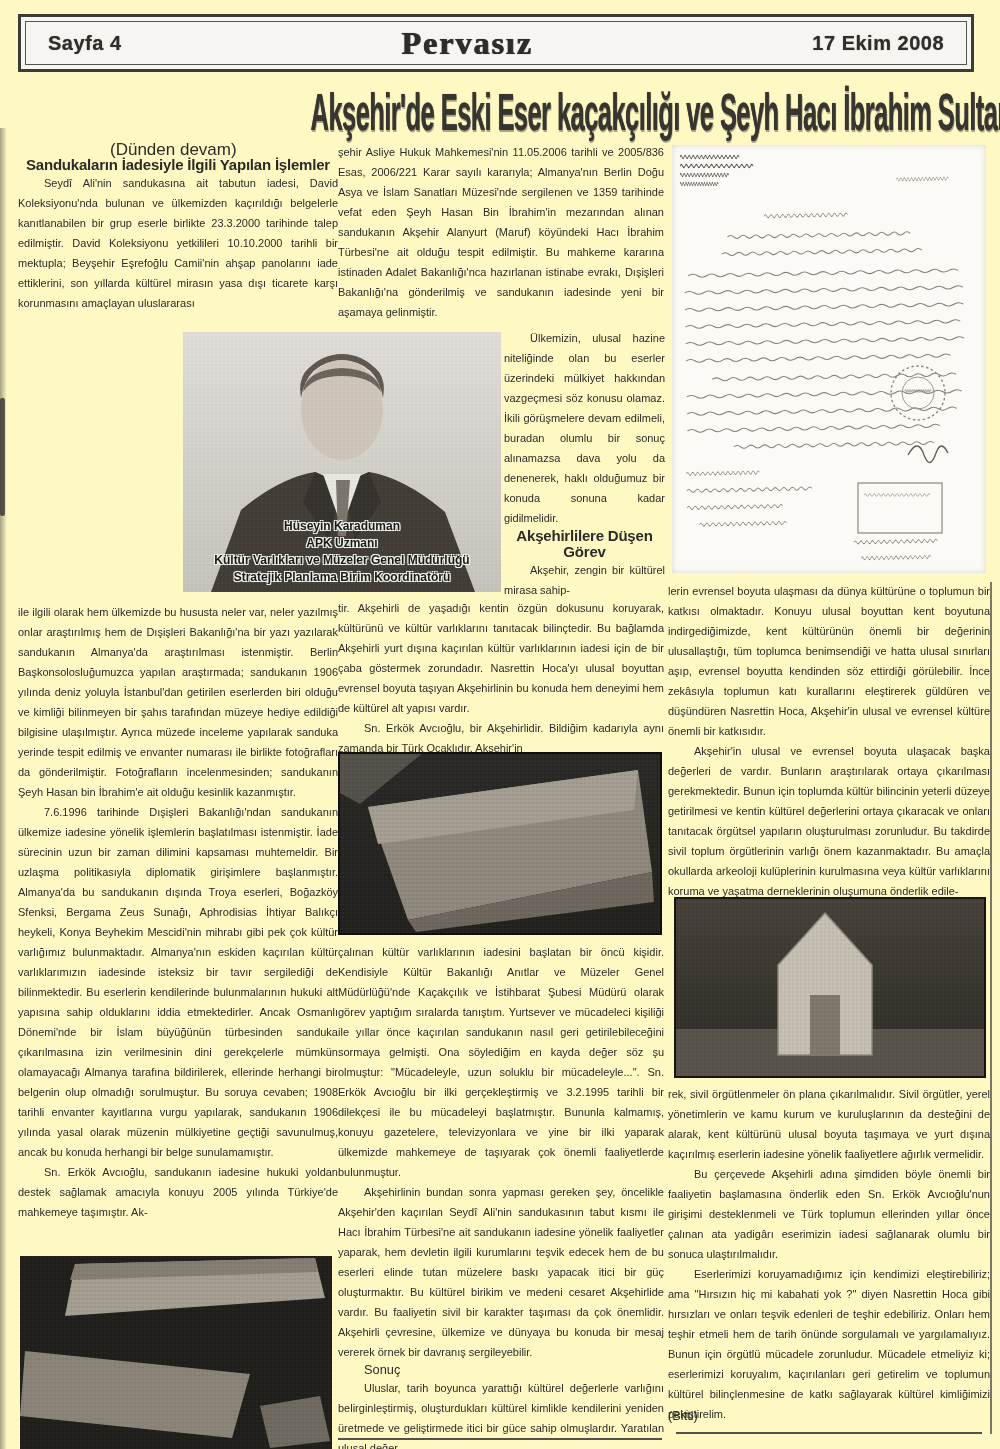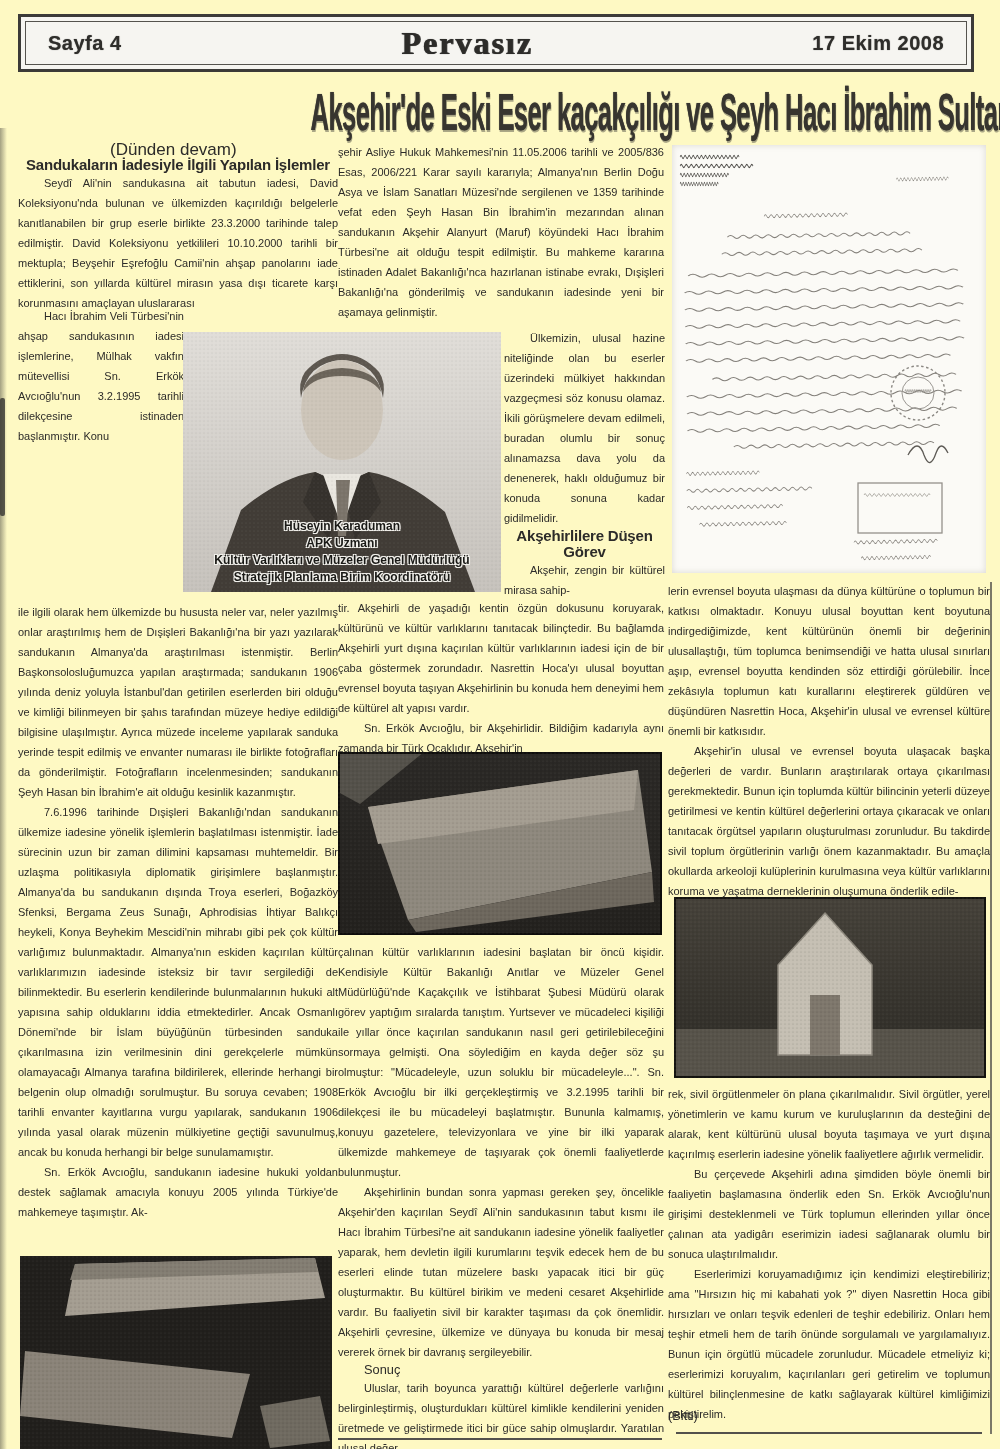--- a/index.html
+++ b/index.html
@@ -60,21 +60,20 @@
   <div class="abs headline-wrap">
     <span class="headline">Akşehir'de Eski Eser kaçakçılığı ve Şeyh Hacı İbrahim Sultan'ın Sandukası</span>
   </div>
 
   <div class="abs" style="left:18px;top:142px;width:320px;">
     <p class="bp dateline">(Dünden devam)</p>
     <p class="bp subhead">Sandukaların İadesiyle İlgili Yapılan İşlemler</p>
     <p class="bp ind">Seydî Ali'nin sandukasına ait tabutun iadesi, David Koleksiyonu'nda bulunan ve ülkemizden kaçırıldığı belgelerle kanıtlanabilen bir grup eserle birlikte 23.3.2000 tarihinde talep edilmiştir. David Koleksiyonu yetkilileri 10.10.2000 tarihli bir mektupla; Beyşehir Eşrefoğlu Camii'nin ahşap panolarını iade ettiklerini, son yıllarda kültürel mirasın yasa dışı ticarete karşı korunmasını amaçlayan uluslararası</p>
   </div>
   <div class="abs" style="left:18px;top:306px;width:166px;">
-    <p class="bp ind">Hacı İbrahim Veli Türbesi'nin ahşap sandukasının iadesi işlemlerine, Mülhak vakfın mütevellisi Sn. Erkök Avcıoğlu'nun 3.2.1995 tarihli dilekçesine istinaden başlanmıştır. Konu</p>
   </div>
   <div class="abs" style="left:18px;top:602px;width:320px;">
     <p class="bp">ile ilgili olarak hem ülkemizde bu hususta neler var, neler yazılmış onlar araştırılmış hem de Dışişleri Bakanlığı'na bir yazı yazılarak sandukanın Almanya'da araştırılması istenmiştir. Berlin Başkonsolosluğumuzca yapılan araştırmada; sandukanın 1906 yılında deniz yoluyla İstanbul'dan getirilen eserlerden biri olduğu ve kimliği bilinmeyen bir şahıs tarafından müzeye hediye edildiği bilgisine ulaşılmıştır. Ayrıca müzede inceleme yapılarak sanduka yerinde tespit edilmiş ve envanter numarası ile birlikte fotoğrafları da gönderilmiştir. Fotoğrafların incelenmesinden; sandukanın Şeyh Hasan bin İbrahim'e ait olduğu kesinlik kazanmıştır.</p>
     <p class="bp ind">7.6.1996 tarihinde Dışişleri Bakanlığı'ndan sandukanın ülkemize iadesine yönelik işlemlerin başlatılması istenmiştir. İade sürecinin uzun bir zaman dilimini kapsaması muhtemeldir. Bir uzlaşma politikasıyla diplomatik girişimlere başlanmıştır. Almanya'da bu sandukanın dışında Troya eserleri, Boğazköy Sfenksi, Bergama Zeus Sunağı, Aphrodisias İhtiyar Balıkçı heykeli, Konya Beyhekim Mescidi'nin mihrabı gibi pek çok kültür varlığımız bulunmaktadır. Almanya'nın eskiden kaçırılan kültür varlıklarımızın iadesinde isteksiz bir tavır sergilediği de bilinmektedir. Bu eserlerin kendilerinde bulunmalarının hukuki alt yapısına sahip olduklarını iddia etmektedirler. Ancak Osmanlı Dönemi'nde bir İslam büyüğünün türbesinden sanduka çıkarılmasına izin verilmesinin dini gerekçelerle mümkün olamayacağı Almanya tarafına bildirilerek, ellerinde herhangi bir belgenin olup olmadığı sorulmuştur. Bu soruya cevaben; 1908 tarihli envanter kayıtlarına vurgu yapılarak, sandukanın 1906 yılında yasal olarak müzenin mülkiyetine geçtiği savunulmuş, ancak bu konuda herhangi bir belge sunulamamıştır.</p>
     <p class="bp ind">Sn. Erkök Avcıoğlu, sandukanın iadesine hukuki yoldan destek sağlamak amacıyla konuyu 2005 yılında Türkiye'de mahkemeye taşımıştır. Ak-</p>
   </div>
 
   <div class="abs photo" style="left:183px;top:332px;width:318px;height:260px;">
     <svg width="318" height="260" viewBox="0 0 318 260">
       <defs>

